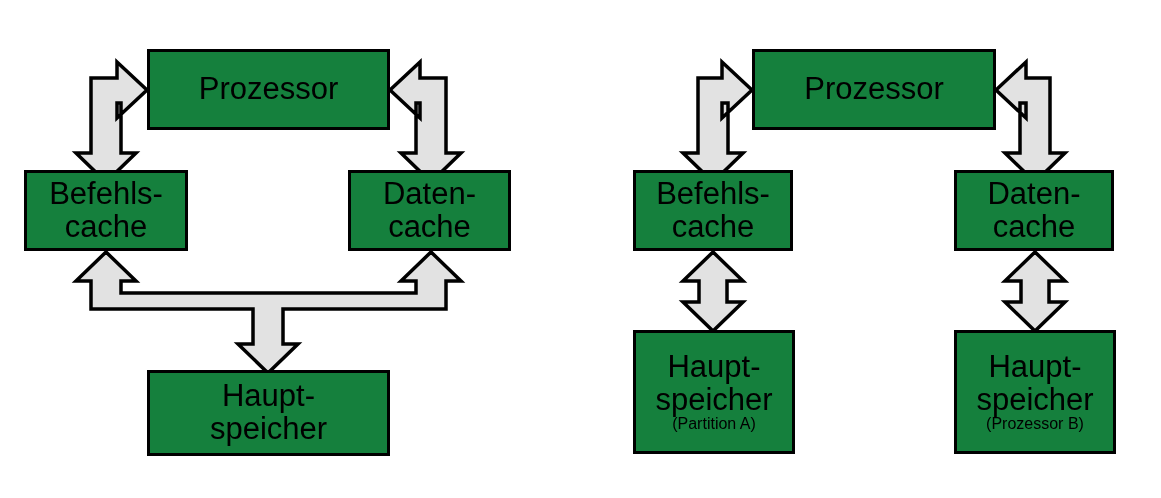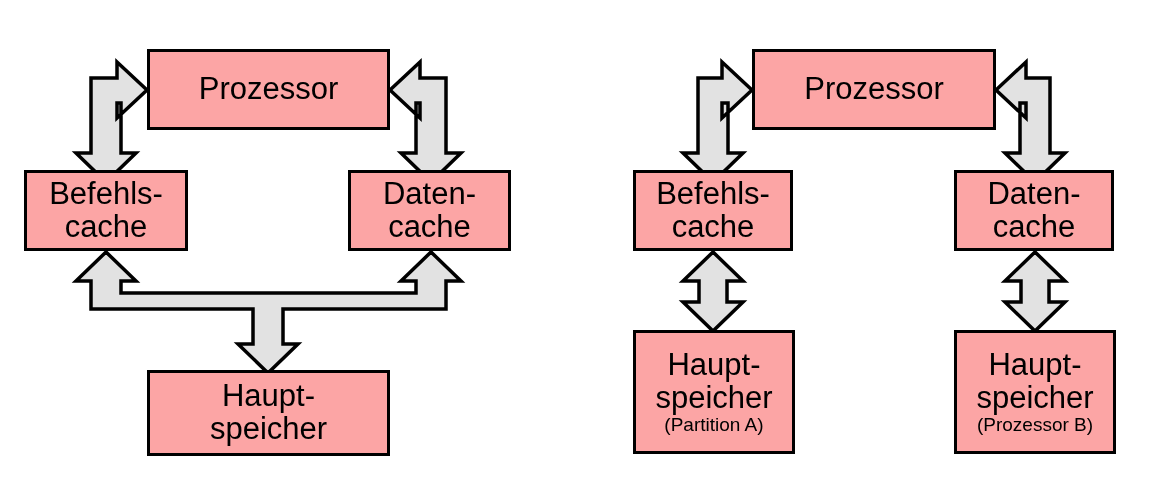--- a/index.html
+++ b/index.html
@@ -32,39 +32,39 @@
     left: 0;
     top: 0;
     width: 100%;
     height: 100%;
     pointer-events: none;
   }
 
   .node {
     position: absolute;
     box-sizing: border-box;
-    background: #fca5a5;
+    background: #15803d;
     border: 3px solid #000000;
     display: flex;
     flex-direction: column;
     align-items: center;
     justify-content: center;
     text-align: center;
     color: #000000;
     line-height: 1.06;
     z-index: 3;
   }
   .node .line {
     display: block;
     font-size: 31px;
     white-space: nowrap;
   }
   .node .sub {
     display: block;
-    font-size: 19px;
+    font-size: 16px;
     white-space: nowrap;
     margin-top: 0;
   }
 </style>
 </head>
 <body>
 
 <div id="stage">
 
   <div class="diagram" id="diagram-harvard">

